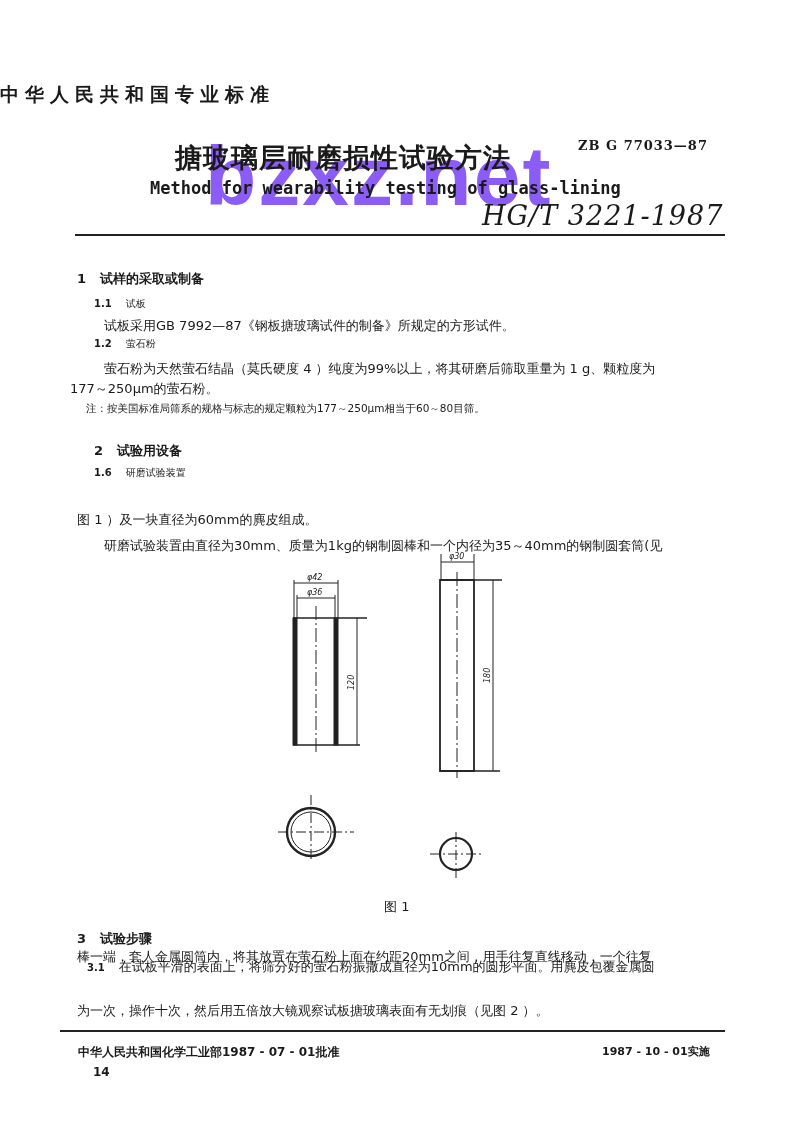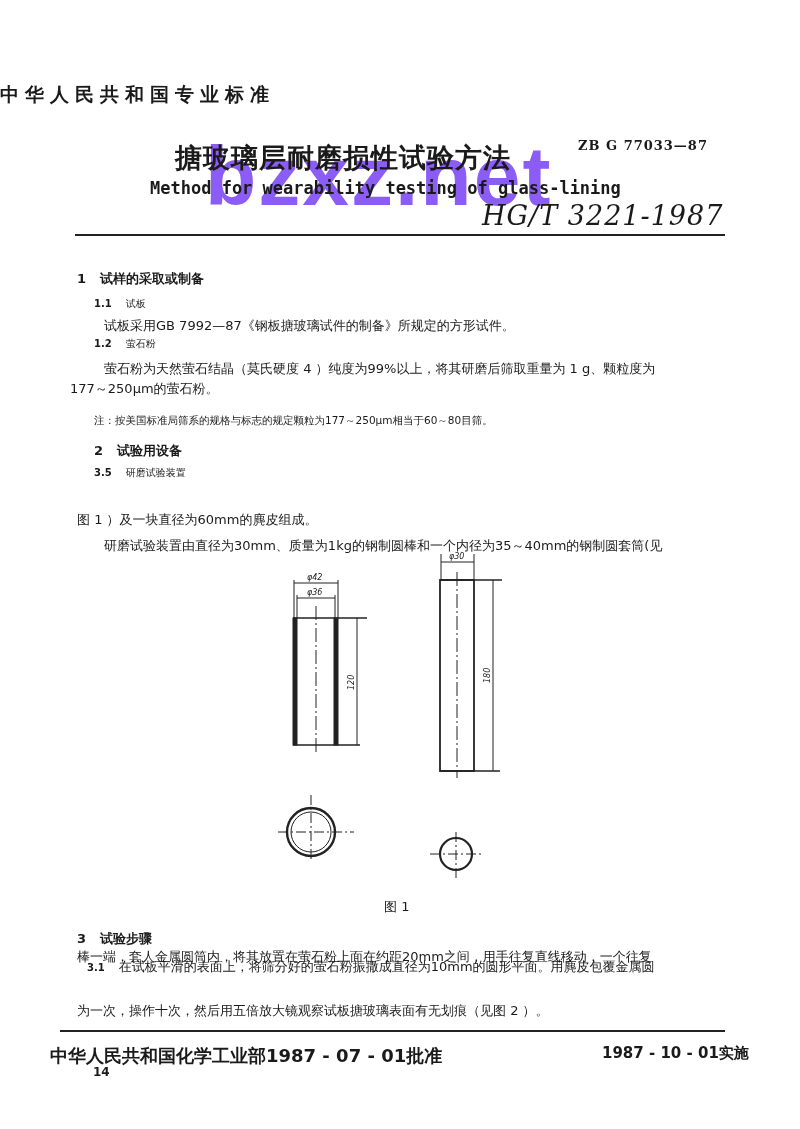--- a/index.html
+++ b/index.html
@@ -14,22 +14,22 @@
   .std-code { left: 578px; top: 138px; font-family: "DejaVu Serif", serif; font-weight: bold; font-size: 13px; letter-spacing: 1px; }
   .title-en { left: 150px; top: 178px; font-family: "DejaVu Sans Mono", monospace; font-weight: bold; font-size: 17px; }
   .hand-code { left: 482px; top: 200px; font-family: "DejaVu Serif", serif; font-style: italic; font-size: 27px; letter-spacing: 1px; }
   .rule-top { left: 75px; top: 234px; width: 650px; height: 2px; background: #222; }
   .sec { font-weight: bold; font-size: 13px; margin-top: 8px; }
   .sub { font-weight: bold; font-size: 10px; }
   .body { font-size: 13px; }
   .note { font-size: 10.5px; }
   .num { display: inline-block; margin-right: 14px; }
   .rule-bottom { left: 60px; top: 1030px; width: 665px; height: 2px; background: #222; }
-  .footer-left { left: 50px; top: 1044px; font-size: 18px; font-weight: bold; }
-  .footer-right { left: 602px; top: 1044px; font-size: 15px; font-weight: bold; }
+  .footer-left { left: 78px; top: 1044px; font-size: 12px; font-weight: bold; }
+  .footer-right { left: 602px; top: 1044px; font-size: 11px; font-weight: bold; }
   .page-num { left: 93px; top: 1065px; font-size: 12px; font-weight: bold; }
   .fig-cap { left: 384px; top: 898px; font-size: 13px; }
   svg text { font-family: "DejaVu Sans", sans-serif; font-size: 8px; font-style: italic; }
 </style>
 </head>
 <body>
 
 <div class="watermark">bzxz.net</div>
 
 <div class="layer">
@@ -46,27 +46,27 @@
   </div>
   <div class="abs sub" style="left:94px; top:297px;">
     <span class="num">1.1</span><span style="font-weight:normal">试板</span>
   </div>
   <div class="abs body" style="left:104px; top:317px;">试板采用GB  7992—87《钢板搪玻璃试件的制备》所规定的方形试件。</div>
   <div class="abs sub" style="left:94px; top:337px;">
     <span class="num">1.2</span><span style="font-weight:normal">萤石粉</span>
   </div>
   <div class="abs body" style="left:104px; top:360px;">萤石粉为天然萤石结晶（莫氏硬度 4 ）纯度为99%以上，将其研磨后筛取重量为 1 g、颗粒度为</div>
   <div class="abs body" style="left:70px; top:380px;">177～250μm的萤石粉。</div>
-  <div class="abs note" style="left:94px; top:402px;margin-top:12px;">注：按美国标准局筛系的规格与标志的规定颗粒为177～250μm相当于60～80目筛。</div>
+  <div class="abs note" style="left:86px; top:402px;">注：按美国标准局筛系的规格与标志的规定颗粒为177～250μm相当于60～80目筛。</div>
 
   <div class="abs sec" style="left:94px; top:434px;">
     <span class="num">2</span><span>试验用设备</span>
   </div>
   <div class="abs sub" style="left:94px; top:466px;">
-    <span class="num">3.5</span><span style="font-weight:normal">研磨试验装置</span>
+    <span class="num">1.6</span><span style="font-weight:normal">研磨试验装置</span>
   </div>
   <div class="abs body" style="left:104px; top:489px;margin-top:48px;">研磨试验装置由直径为30mm、质量为1kg的钢制圆棒和一个内径为35～40mm的钢制圆套筒(见</div>
   <div class="abs body" style="left:77px; top:511px;">图 1 ）及一块直径为60mm的麂皮组成。</div>
 
   <svg class="abs" style="left:260px; top:540px;" width="280" height="350" viewBox="0 0 280 350">
     <g stroke="#222" fill="none" stroke-width="1">
 
       <g>
         <line x1="34" y1="40" x2="34" y2="78"></line>
         <line x1="78" y1="40" x2="78" y2="78"></line>

